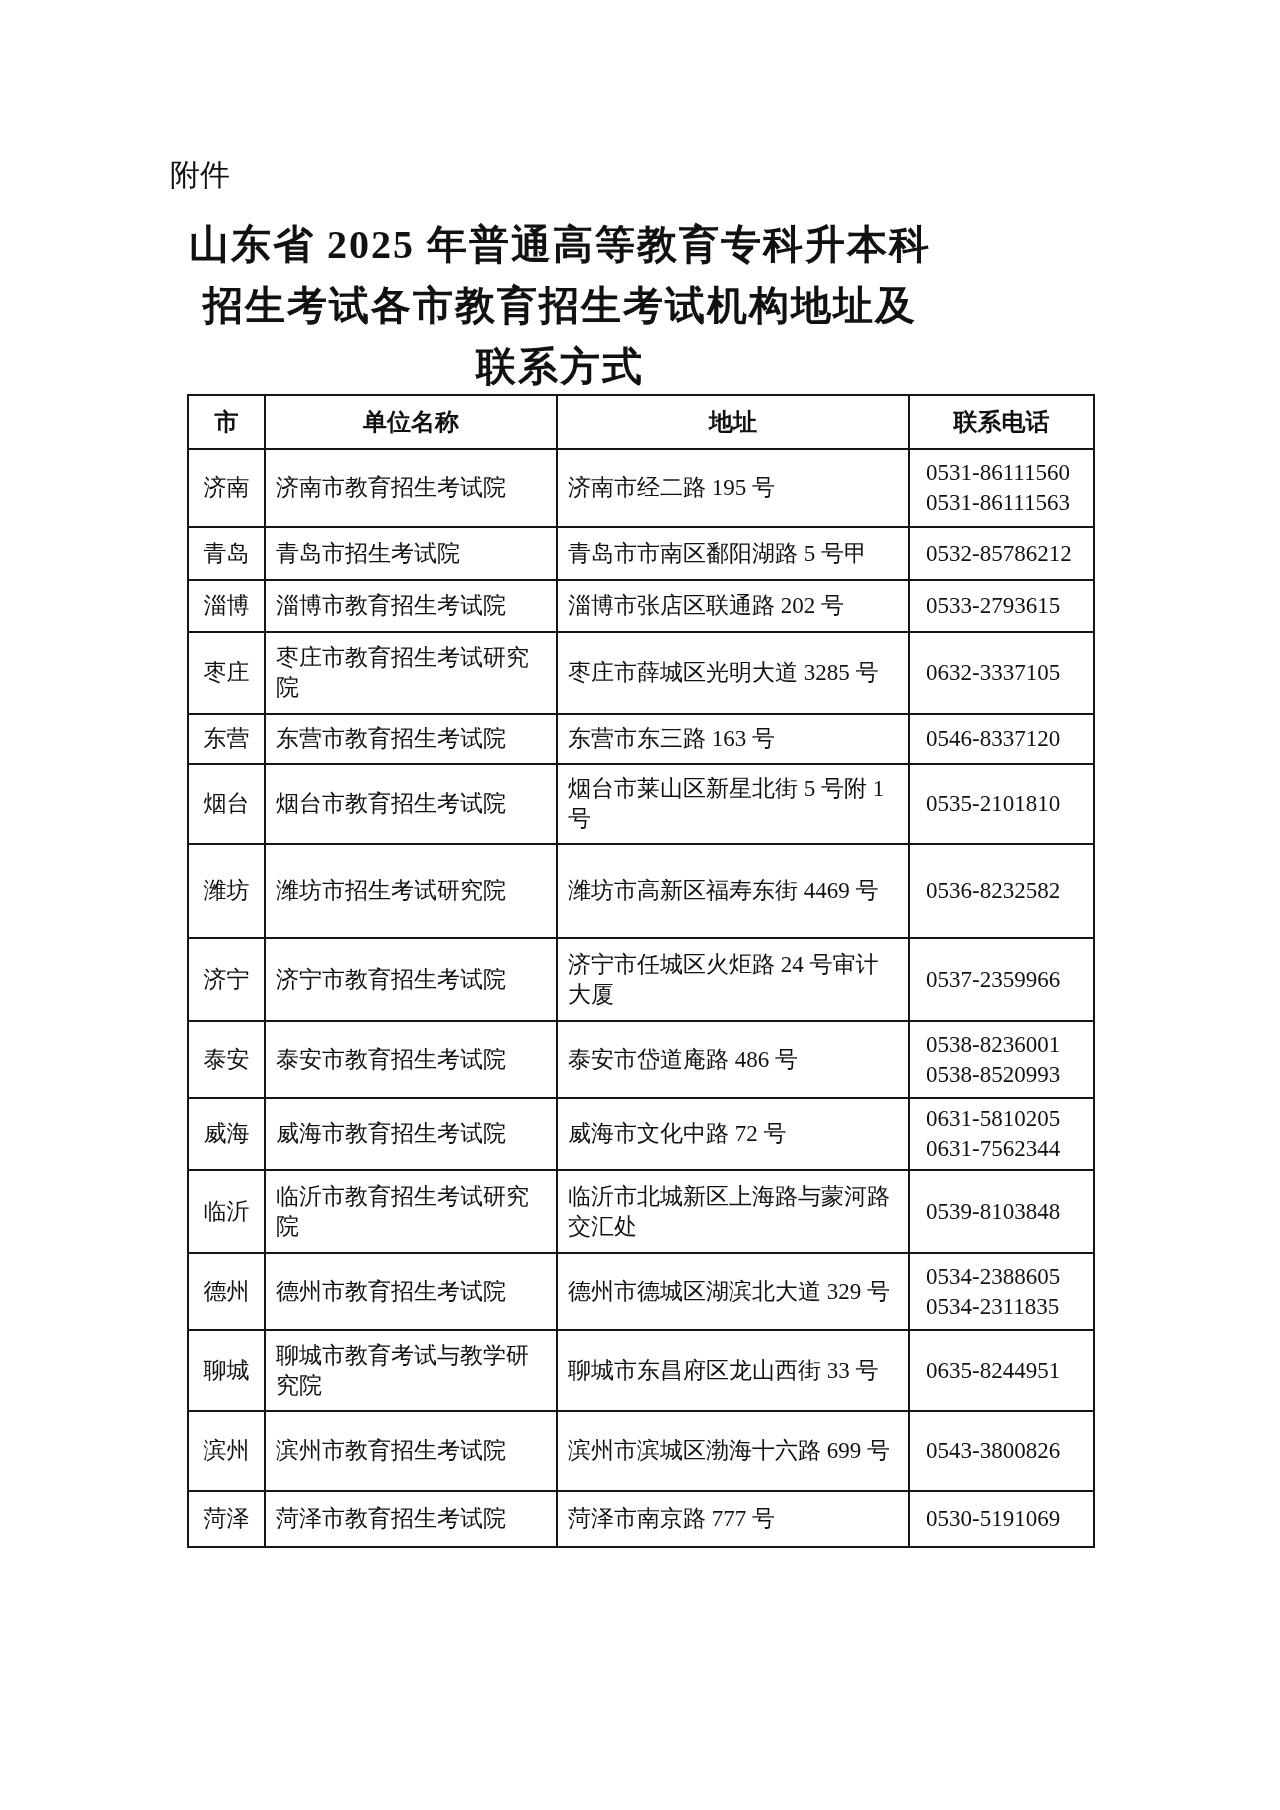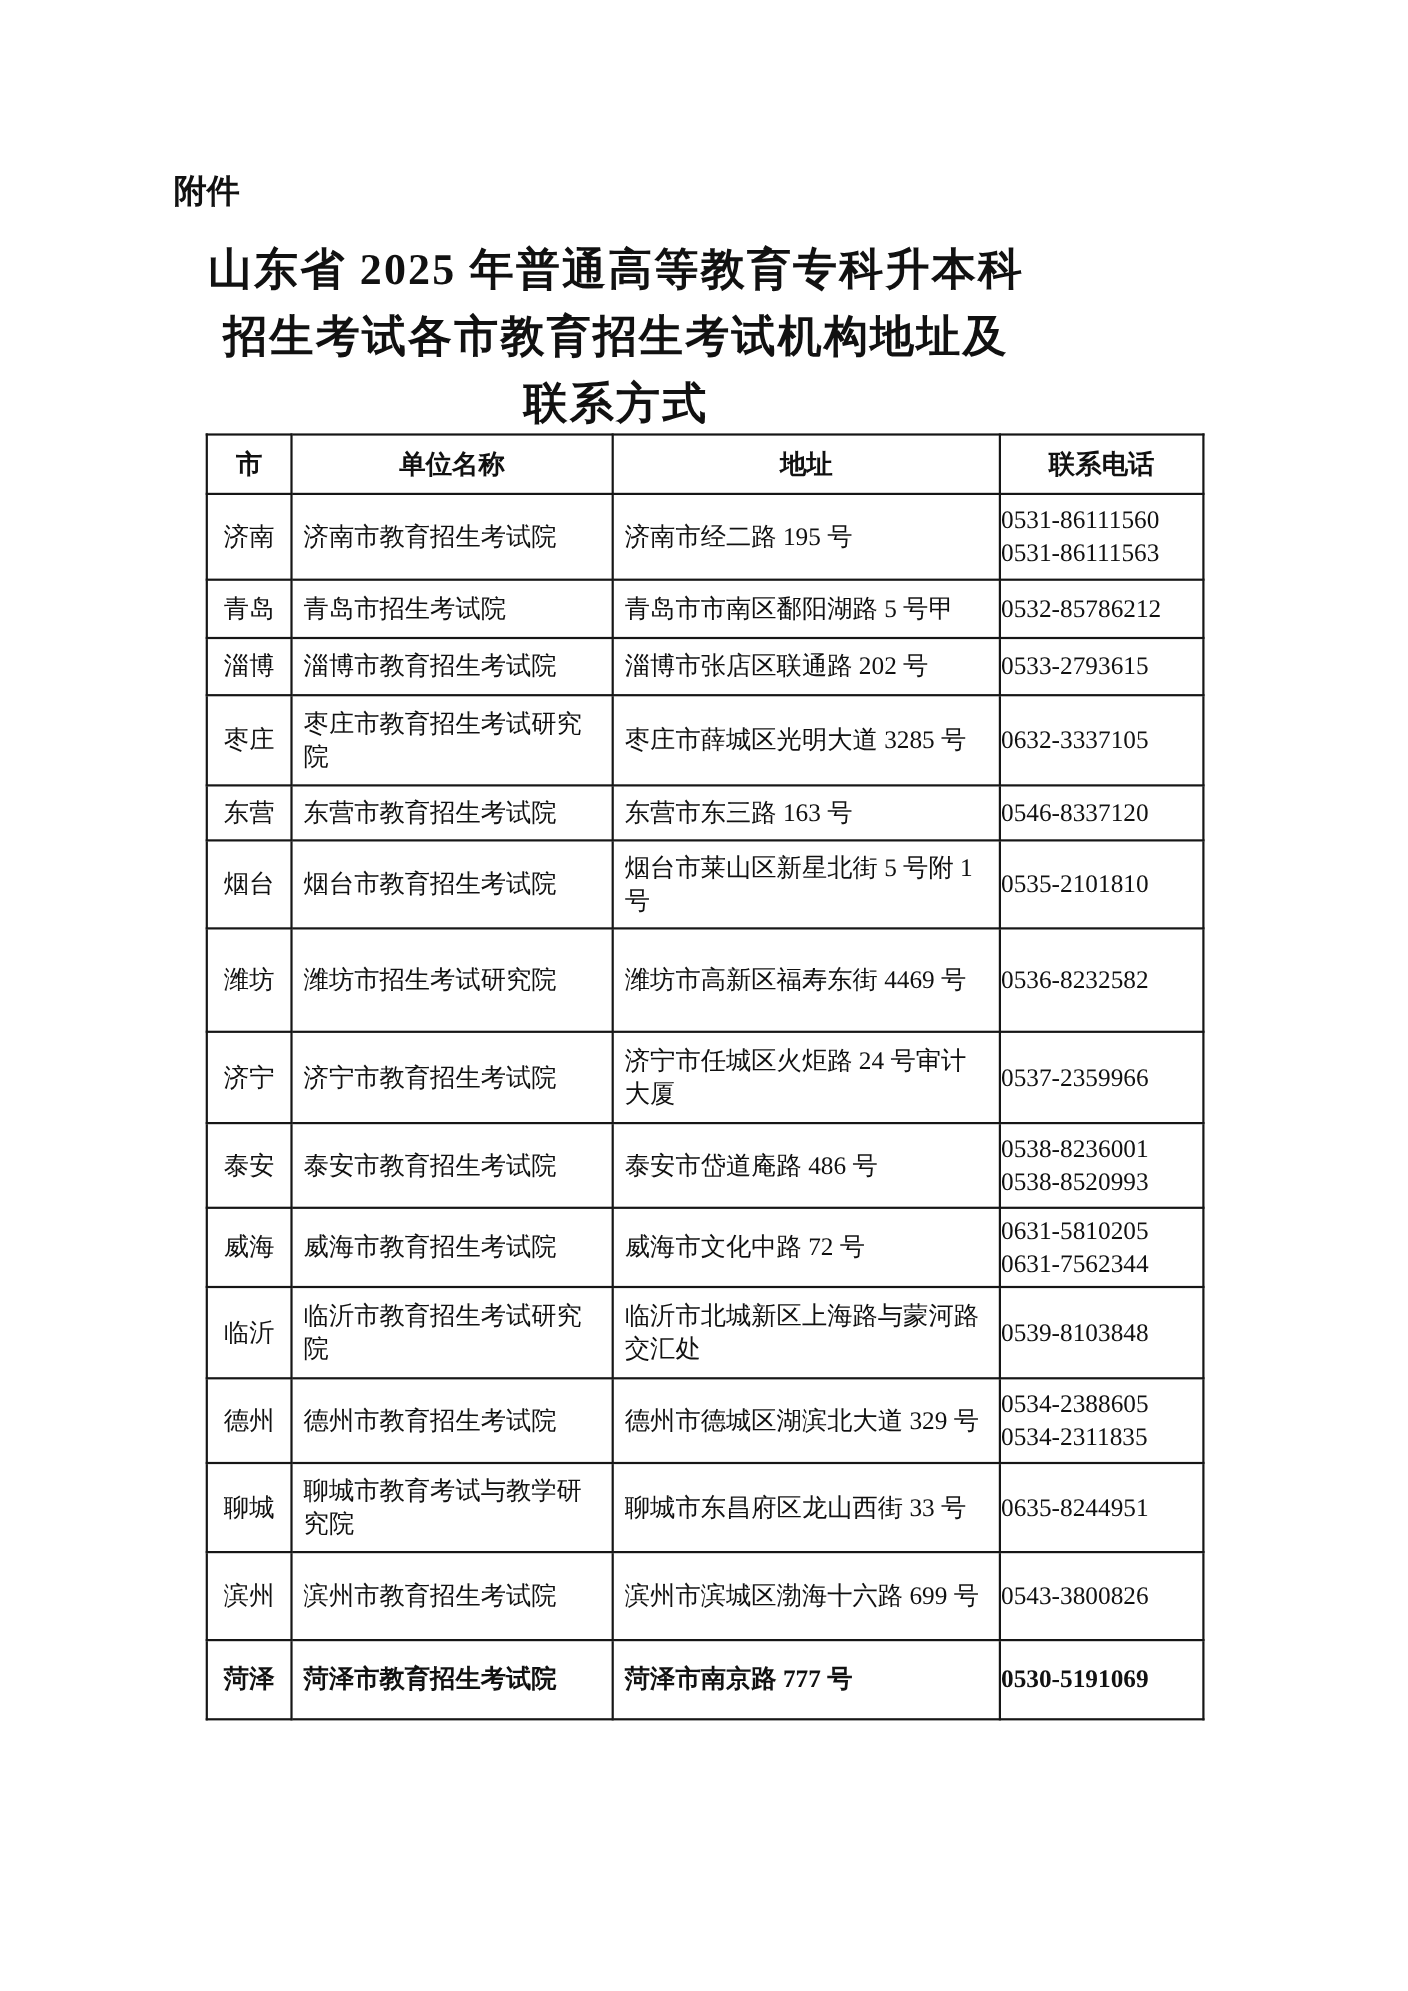--- a/index.html
+++ b/index.html
@@ -12,24 +12,24 @@
     width: 1280px;
     height: 1810px;
     margin: 0 auto;
     background: #ffffff;
     color: #111111;
     font-family: "Liberation Serif", "DejaVu Serif", serif;
     overflow: hidden;
   }
   .attachment-label {
     position: absolute;
-    left: 158px;
+    left: 170px;
     top: 158px;
     font-family: "Liberation Sans", "DejaVu Sans", sans-serif;
-    font-weight: 700;
+    font-weight: 400;
     font-size: 30px;
     line-height: 1.1;
     color: #111111;
   }
   .doc-title {
     position: absolute;
     left: 0;
     top: 214px;
     width: 1120px;
     text-align: center;
@@ -66,21 +66,21 @@
     padding: 2px 4px;
   }
   .contact-table td {
     font-size: 23px;
     line-height: 30px;
     padding: 5px 8px;
   }
   td.cell-city { text-align: center; padding: 5px 2px; }
   td.cell-unit { text-align: left; padding-left: 10px; padding-right: 12px; }
   td.cell-addr { text-align: left; padding-left: 10px; padding-right: 10px; }
-  td.cell-phone { text-align: left; padding-left: 0; padding-right: 4px; }
+  td.cell-phone { text-align: left; padding-left: 16px; padding-right: 4px; }
   .phone-line { white-space: nowrap; }
 </style>
 </head>
 <body>
 
 <div class="page">
 
   <div class="attachment-label">附件</div>
 
   <div class="doc-title">
@@ -214,21 +214,21 @@
           </td>
         </tr>
         <tr style="height: 80px;">
           <td class="cell-city">滨州</td>
           <td class="cell-unit">滨州市教育招生考试院</td>
           <td class="cell-addr">滨州市滨城区渤海十六路 699 号</td>
           <td class="cell-phone">
             <div class="phone-line">0543-3800826</div>
           </td>
         </tr>
-        <tr style="height: 72px; font-weight: bold;">
+        <tr style="height: 56px;">
           <td class="cell-city">菏泽</td>
           <td class="cell-unit">菏泽市教育招生考试院</td>
           <td class="cell-addr">菏泽市南京路 777 号</td>
           <td class="cell-phone">
             <div class="phone-line">0530-5191069</div>
           </td>
         </tr>
       </tbody>
   </table>
 

